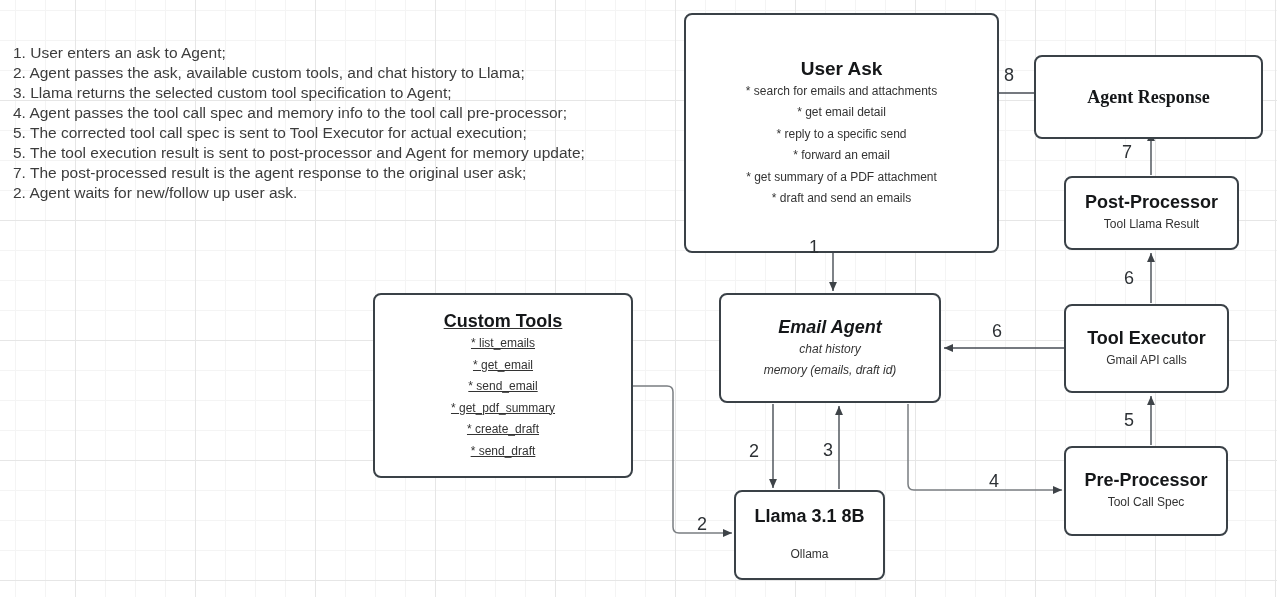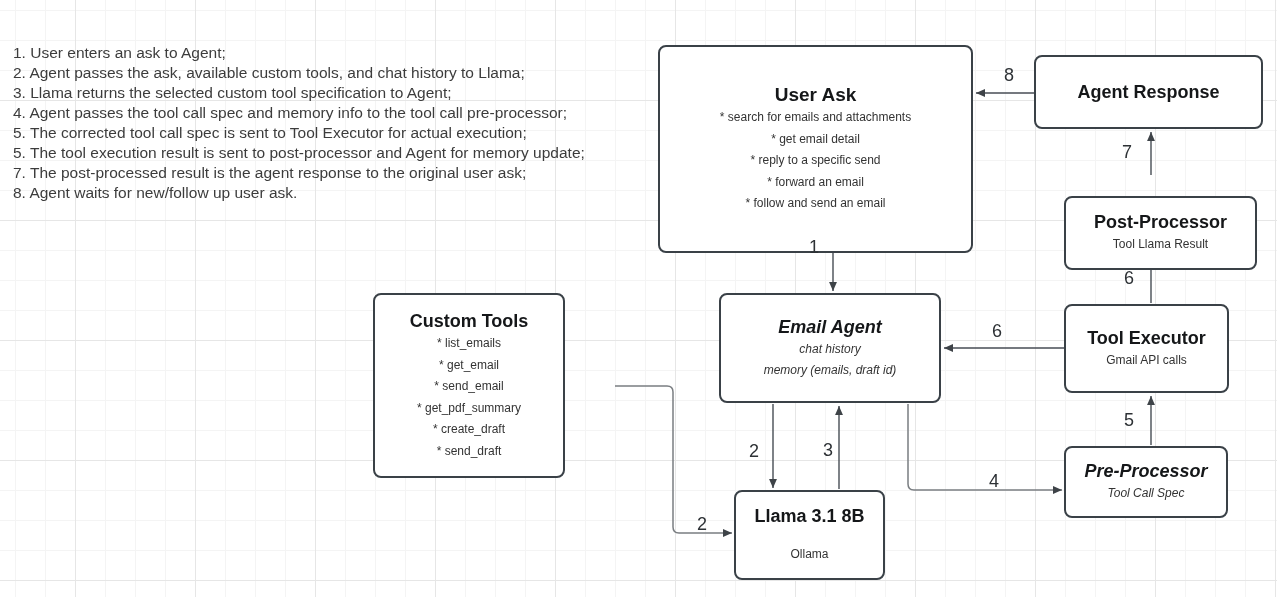--- a/index.html
+++ b/index.html
@@ -77,58 +77,59 @@
   </svg>
 
   <div class="notes">
     <div class="note">1. User enters an ask to Agent;</div>
     <div class="note">2. Agent passes the ask, available custom tools, and chat history to Llama;</div>
     <div class="note">3. Llama returns the selected custom tool specification to Agent;</div>
     <div class="note">4. Agent passes the tool call spec and memory info to the tool call pre-processor;</div>
     <div class="note">5. The corrected tool call spec is sent to Tool Executor for actual execution;</div>
     <div class="note">5. The tool execution result is sent to post-processor and Agent for memory update;</div>
     <div class="note">7. The post-processed result is the agent response to the original user ask;</div>
-    <div class="note">8. Agent waits for new/follow up user ask.</div>
+    <div class="note">2. Agent waits for new/follow up user ask.</div>
   </div>
 
-  <div class="node node-big" style="left:658px;top:13px;width:315px;height:208px;margin-top:32px;">
+  <div class="node node-big" style="left:684px;top:13px;width:315px;height:240px;">
     <div class="ntitle">User Ask</div>
     <div class="nline">* search for emails and attachments</div>
     <div class="nline">* get email detail</div>
     <div class="nline">* reply to a specific send</div>
     <div class="nline">* forward an email</div>
-    <div class="nline">* follow and send an email</div>
+    <div class="nline">* get summary of a PDF attachment</div>
+    <div class="nline">* draft and send an emails</div>
   </div>
 
-  <div class="node" style="left:1034px;top:55px;width:229px;height:74px;">
+  <div class="node" style="left:1034px;top:55px;width:229px;height:84px;font-family:Liberation Serif, serif;">
     <div class="ntitle">Agent Response</div>
   </div>
 
-  <div class="node" style="left:1064px;top:176px;width:193px;height:74px;margin-top:20px;">
+  <div class="node" style="left:1064px;top:176px;width:175px;height:74px;">
     <div class="ntitle">Post-Processor</div>
     <div class="nline">Tool Llama Result</div>
   </div>
 
   <div class="node" style="left:1064px;top:304px;width:165px;height:89px;text-align:center;">
     <div class="ntitle">Tool Executor</div>
     <div class="nline">Gmail API calls</div>
   </div>
 
-  <div class="node" style="left:1064px;top:446px;width:164px;height:72px;font-style:italic;">
+  <div class="node" style="left:1064px;top:446px;width:164px;height:90px;">
     <div class="ntitle">Pre-Processor</div>
     <div class="nline">Tool Call Spec</div>
   </div>
 
   <div class="node" style="left:719px;top:293px;width:222px;height:110px;font-style:italic;">
     <div class="ntitle">Email Agent</div>
     <div class="nline">chat history</div>
     <div class="nline">memory (emails, draft id)</div>
   </div>
 
-  <div class="node" style="left:373px;top:293px;width:192px;height:185px;">
+  <div class="node" style="left:373px;top:293px;width:260px;height:185px;text-decoration:underline;">
     <div class="ntitle">Custom Tools</div>
     <div class="nline">* list_emails</div>
     <div class="nline">* get_email</div>
     <div class="nline">* send_email</div>
     <div class="nline">* get_pdf_summary</div>
     <div class="nline">* create_draft</div>
     <div class="nline">* send_draft</div>
   </div>
 
   <div class="node" style="left:734px;top:490px;width:151px;height:90px;gap:16px;">

